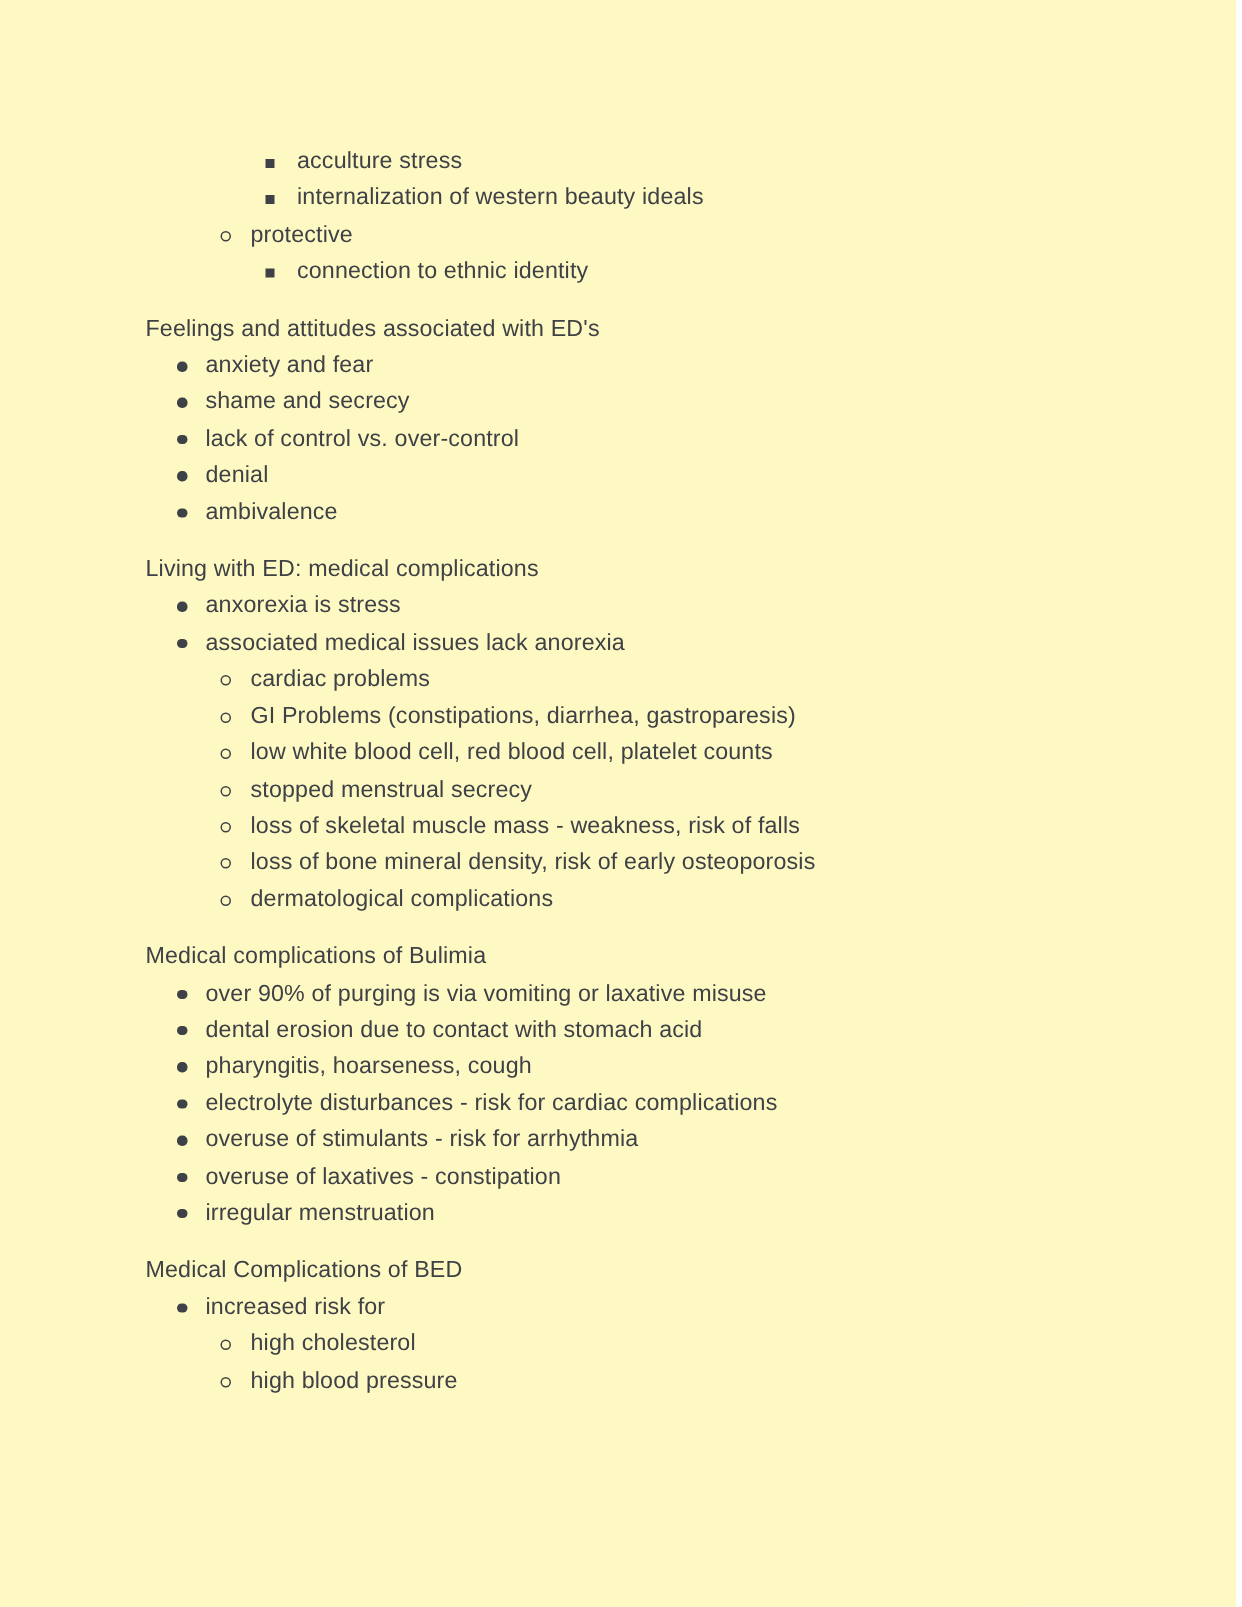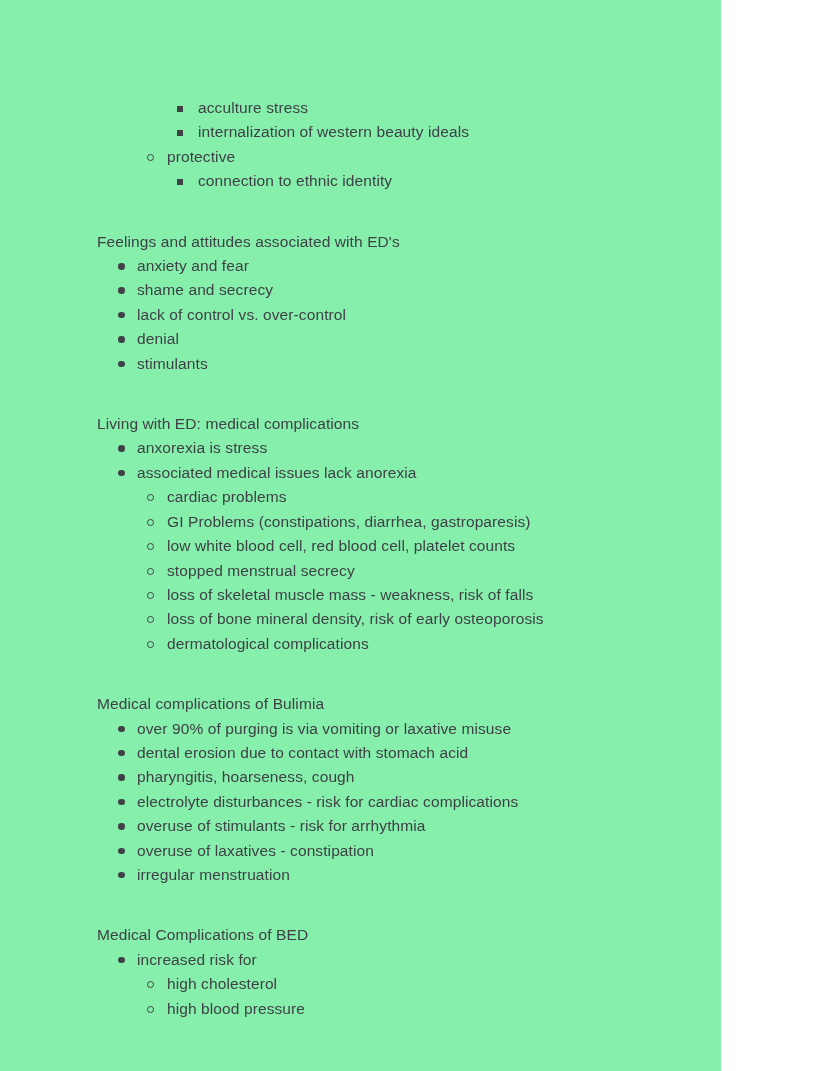--- a/index.html
+++ b/index.html
@@ -4,35 +4,35 @@
 <style>
   * { margin: 0; padding: 0; box-sizing: border-box; }
   html, body { width: 828px; height: 1071px; }
   body {
     background: #ffffff;
     font-family: "Liberation Sans", "DejaVu Sans", sans-serif;
     overflow: hidden;
   }
   .page {
     position: relative;
-    width: 721px;
+    width: 824px;
     height: 1071px;
-    background: #86efac;
+    background: #fef9c3;
   }
   .content {
     position: absolute;
     left: 97px;
     top: 96px;
     right: 20px;
     font-size: 15.5px;
     line-height: 24.4px;
     color: #3e4145;
     letter-spacing: 0.1px;
   }
-  .section + .section { margin-top: 36px; }
+  .section + .section { margin-top: 14px; }
   .heading { font-weight: 400; }
   .item { position: relative; }
   .item .txt { display: inline-block; }
   .level1 { padding-left: 40px; }
   .level2 { padding-left: 70px; }
   .level3 { padding-left: 101px; }
   .bullet {
     position: absolute;
     top: 9px;
     display: inline-block;
@@ -67,21 +67,21 @@
         <div class="item level3"><span class="bullet b3"></span><span class="txt">internalization of western beauty ideals</span></div>
         <div class="item level2"><span class="bullet b2"></span><span class="txt">protective</span></div>
         <div class="item level3"><span class="bullet b3"></span><span class="txt">connection to ethnic identity</span></div>
       </section>
       <section class="section">
         <div class="heading">Feelings and attitudes associated with ED's</div>
         <div class="item level1"><span class="bullet b1"></span><span class="txt">anxiety and fear</span></div>
         <div class="item level1"><span class="bullet b1"></span><span class="txt">shame and secrecy</span></div>
         <div class="item level1"><span class="bullet b1"></span><span class="txt">lack of control vs. over-control</span></div>
         <div class="item level1"><span class="bullet b1"></span><span class="txt">denial</span></div>
-        <div class="item level1"><span class="bullet b1"></span><span class="txt">stimulants</span></div>
+        <div class="item level1"><span class="bullet b1"></span><span class="txt">ambivalence</span></div>
       </section>
       <section class="section">
         <div class="heading">Living with ED: medical complications</div>
         <div class="item level1"><span class="bullet b1"></span><span class="txt">anxorexia is stress</span></div>
         <div class="item level1"><span class="bullet b1"></span><span class="txt">associated medical issues lack anorexia</span></div>
         <div class="item level2"><span class="bullet b2"></span><span class="txt">cardiac problems</span></div>
         <div class="item level2"><span class="bullet b2"></span><span class="txt">GI Problems (constipations, diarrhea, gastroparesis)</span></div>
         <div class="item level2"><span class="bullet b2"></span><span class="txt">low white blood cell, red blood cell, platelet counts</span></div>
         <div class="item level2"><span class="bullet b2"></span><span class="txt">stopped menstrual secrecy</span></div>
         <div class="item level2"><span class="bullet b2"></span><span class="txt">loss of skeletal muscle mass - weakness, risk of falls</span></div>

